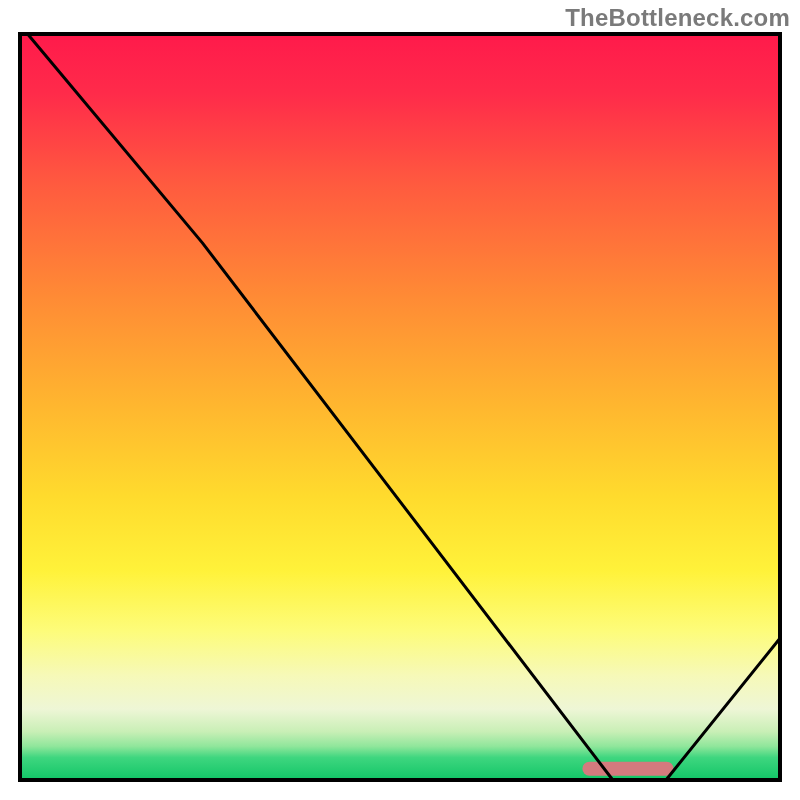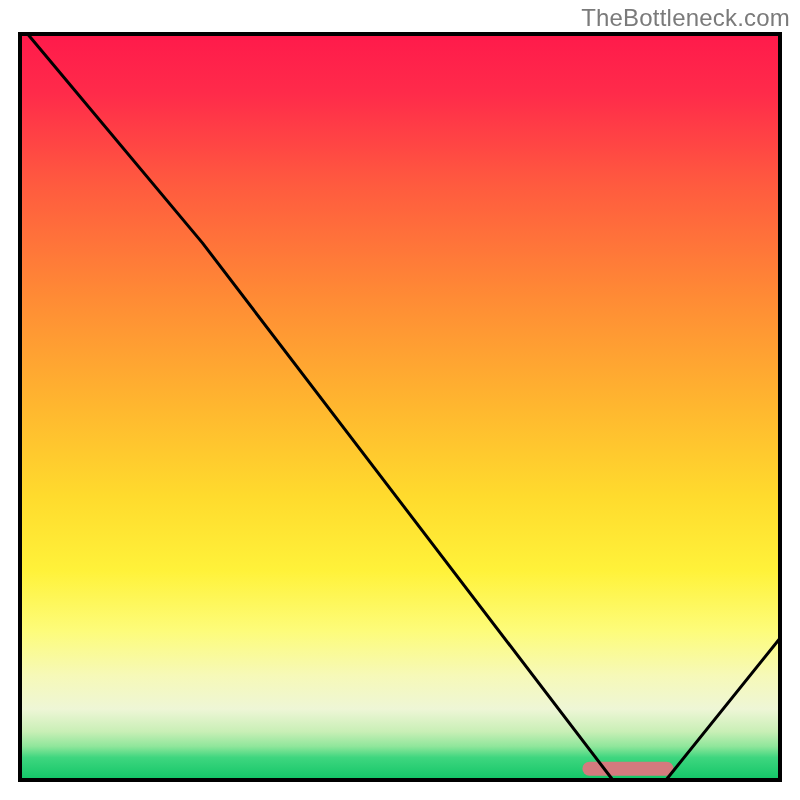--- a/index.html
+++ b/index.html
@@ -14,21 +14,21 @@
   .wrap {
     position: relative;
     width: 800px;
     height: 800px;
   }
   .watermark {
     position: absolute;
     top: 4px;
     right: 10px;
     font-size: 24px;
-    font-weight: 400;
+    font-weight: 700;
     color: #7a7a7a;
     letter-spacing: 0.2px;
     user-select: none;
   }
   svg {
     display: block;
   }
 </style>
 </head>
 <body>

